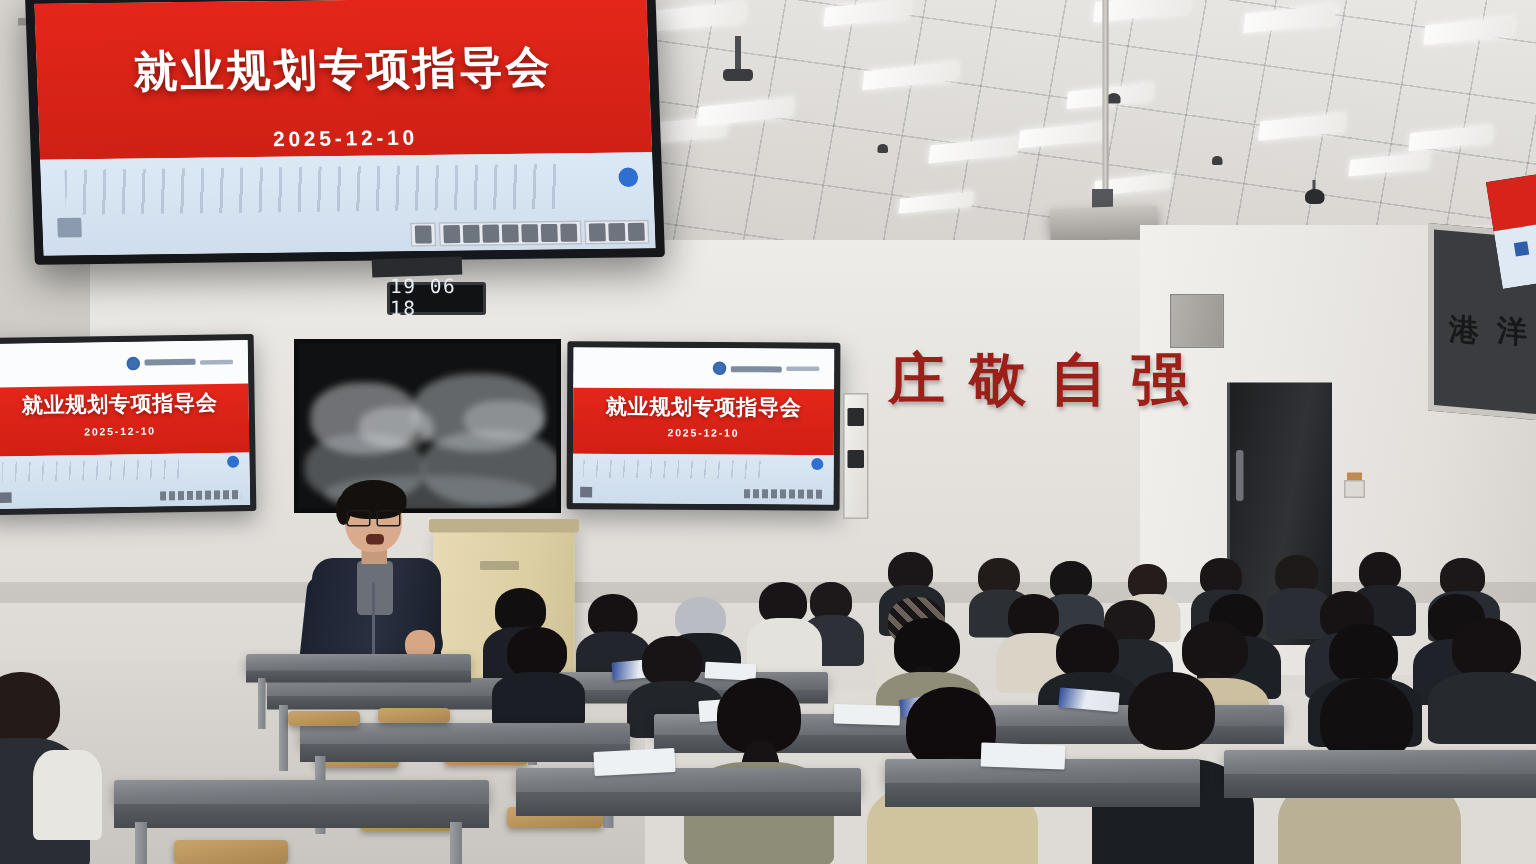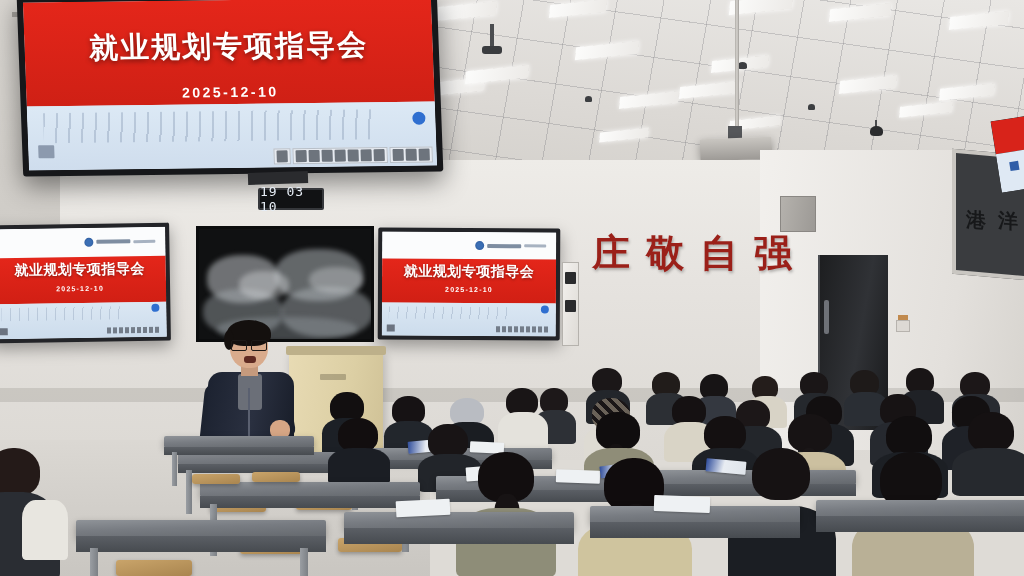--- a/index.html
+++ b/index.html
@@ -346,21 +346,21 @@
     <div class="chalk" style="left:8px;  top:26px; width:72px; height:48px; background:rgba(205,210,214,.50);"></div>
     <div class="chalk" style="left:76px; top:20px; width:88px; height:52px; background:rgba(198,204,209,.46);"></div>
     <div class="chalk" style="left:4px;  top:60px; width:80px; height:46px; background:rgba(178,185,190,.40);"></div>
     <div class="chalk" style="left:82px; top:58px; width:92px; height:50px; background:rgba(186,192,198,.42);"></div>
     <div class="chalk" style="left:40px; top:42px; width:50px; height:28px; background:rgba(225,229,232,.38);"></div>
     <div class="chalk" style="left:110px;top:38px; width:54px; height:26px; background:rgba(222,226,230,.34);"></div>
     <div class="chalk" style="left:18px; top:88px; width:140px;height:24px; background:rgba(165,172,178,.34);"></div>
   </div>
 
   <div class="clock">
-    <span>19 03 10</span>
+    <span>19 06 18</span>
   </div>
 
   <div class="calligraphy">
     <span>庄</span>
     <span>敬</span>
     <span>自</span>
     <span>强</span>
   </div>
 
   <div class="wallbox"></div>

